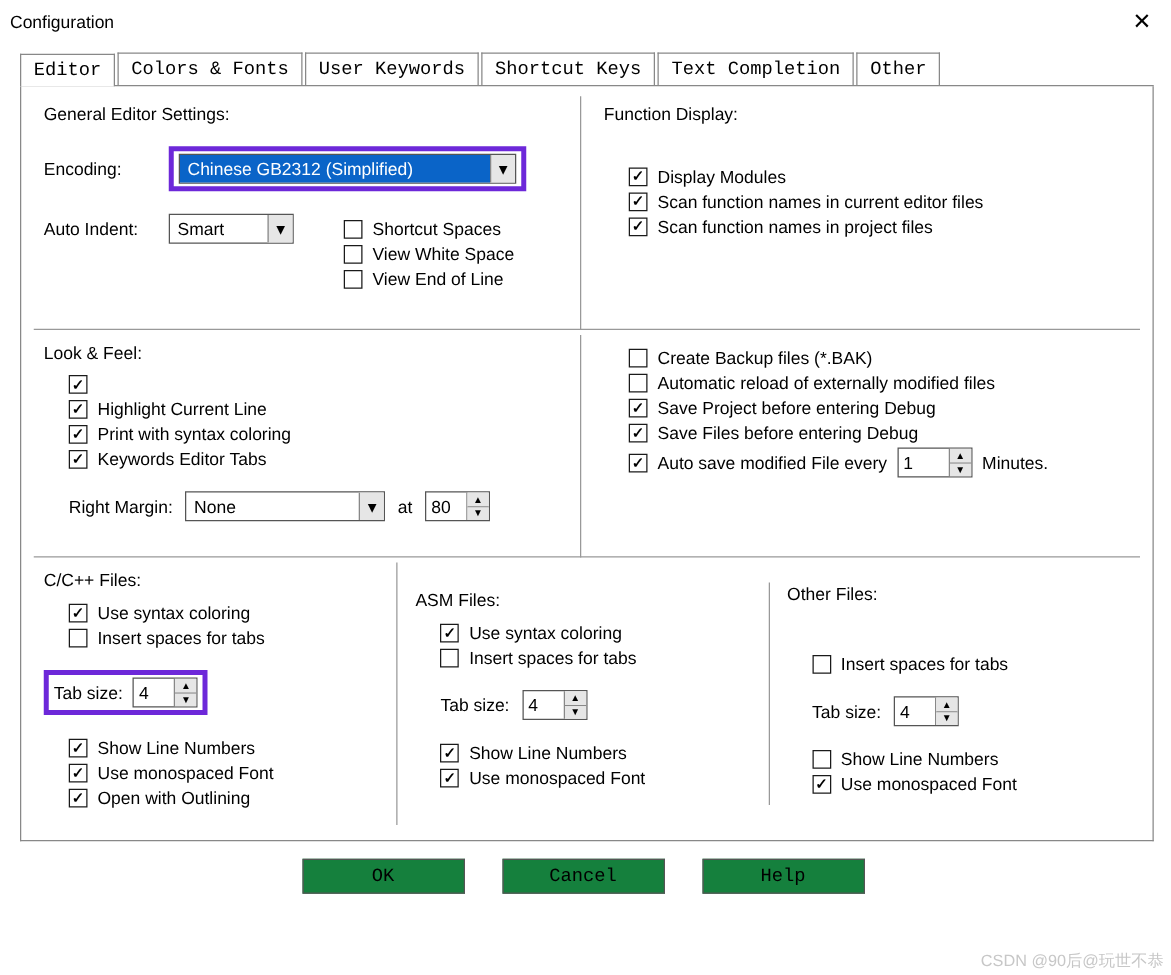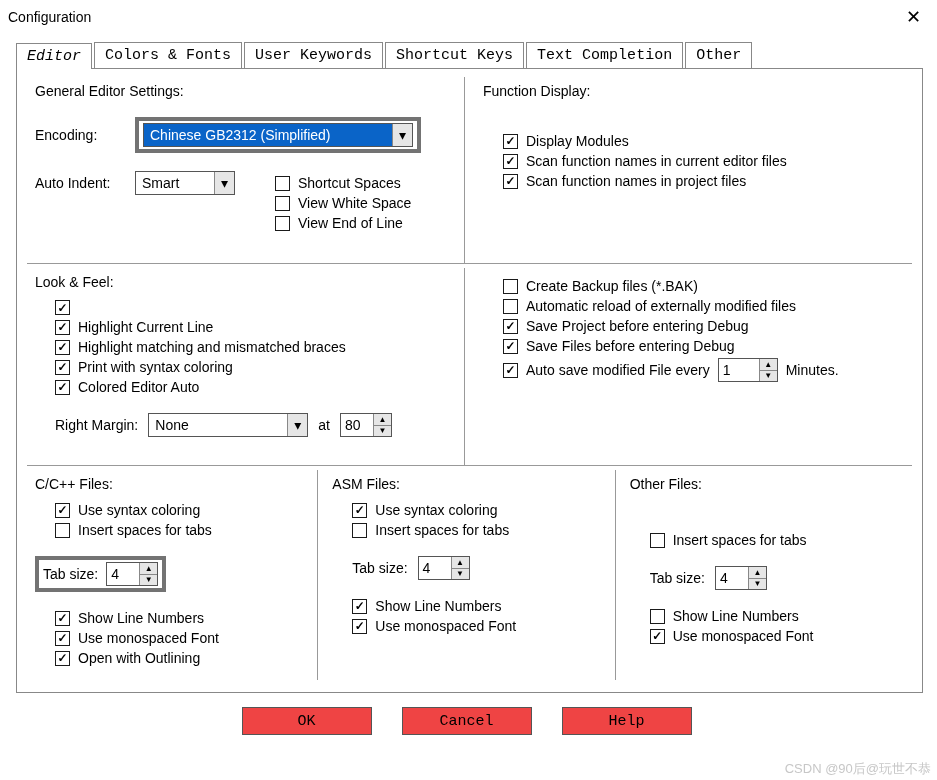--- a/index.html
+++ b/index.html
@@ -40,21 +40,20 @@
     border: 1px solid #888;
     border-bottom: none;
     background: #fff;
     margin-right: 2px;
     position: relative;
     cursor: pointer;
   }
   .tab.active {
     top: 1px;
     z-index: 2;
-    font-style: italic;
   }
   .tabbody {
     border: 1px solid #888;
     border-top: none;
     padding: 8px 10px;
     margin-left: 6px;
   }
   
   .grp {
     
@@ -67,20 +66,21 @@
   .grp-title {
     margin-bottom: 10px;
   }
   .row1 {
     display: flex;
   }
   .row1 > .col { flex: 1; }
   .row1 > .sep { border-left: 1px solid #999; }
   .row2 {
     display: flex;
+    align-items: center;
   }
   .row2 > .col { border-right: 1px solid #999; }
   .row2 > .col:last-child { border-right: none; }
   .cbox {
     display: flex;
     align-items: center;
     margin: 4px 0;
     gap: 8px;
   }
   .cbox .box {
@@ -151,37 +151,37 @@
     flex: 1;
     background: #e6e6e6;
     display: flex;
     align-items: center;
     justify-content: center;
     font-size: 8px;
     cursor: pointer;
   }
   .spin .arrows div:first-child { border-bottom: 1px solid #888; }
   .red-box {
-    border: 4px solid #737373;
+    border: 4px solid #6d28d9;
     padding: 2px 4px;
     display: inline-flex;
     align-items: center;
   }
   .buttons {
     display: flex;
     justify-content: center;
     gap: 30px;
     padding: 14px 0 10px 0;
     position: relative;
   }
   .winbtn {
     width: 130px;
     height: 28px;
     border: 1px solid #555;
-    background: #ef4444;
+    background: #15803d;
     font-family: "Courier New", monospace;
     font-size: 15px;
     display: flex;
     align-items: center;
     justify-content: center;
     cursor: pointer;
   }
   .watermark {
     position: absolute;
     right: 6px;
@@ -270,29 +270,25 @@
         <div style="padding-left:20px">
           <div class="cbox">
               <span class="box checked"></span>
             </div>
           <div class="cbox">
               <span class="box checked"></span>
               <span>Highlight Current Line</span>
             </div>
           <div class="cbox">
               <span class="box checked"></span>
-              <span>Highlight matching and mismatched braces</span>
-            </div>
-          <div class="cbox">
-              <span class="box checked"></span>
               <span>Print with syntax coloring</span>
             </div>
           <div class="cbox">
               <span class="box checked"></span>
-              <span>Colored Editor Auto</span>
+              <span>Keywords Editor Tabs</span>
             </div>
         </div>
         <div class="fld" style="padding-left:20px">
           <span>Right Margin:</span>
           <span class="combo" style="width:160px">
             <span class="txt" style="flex:1">None</span>
             <span class="btn">▾</span>
           </span>
           <span>at</span>
           <span class="spin">

